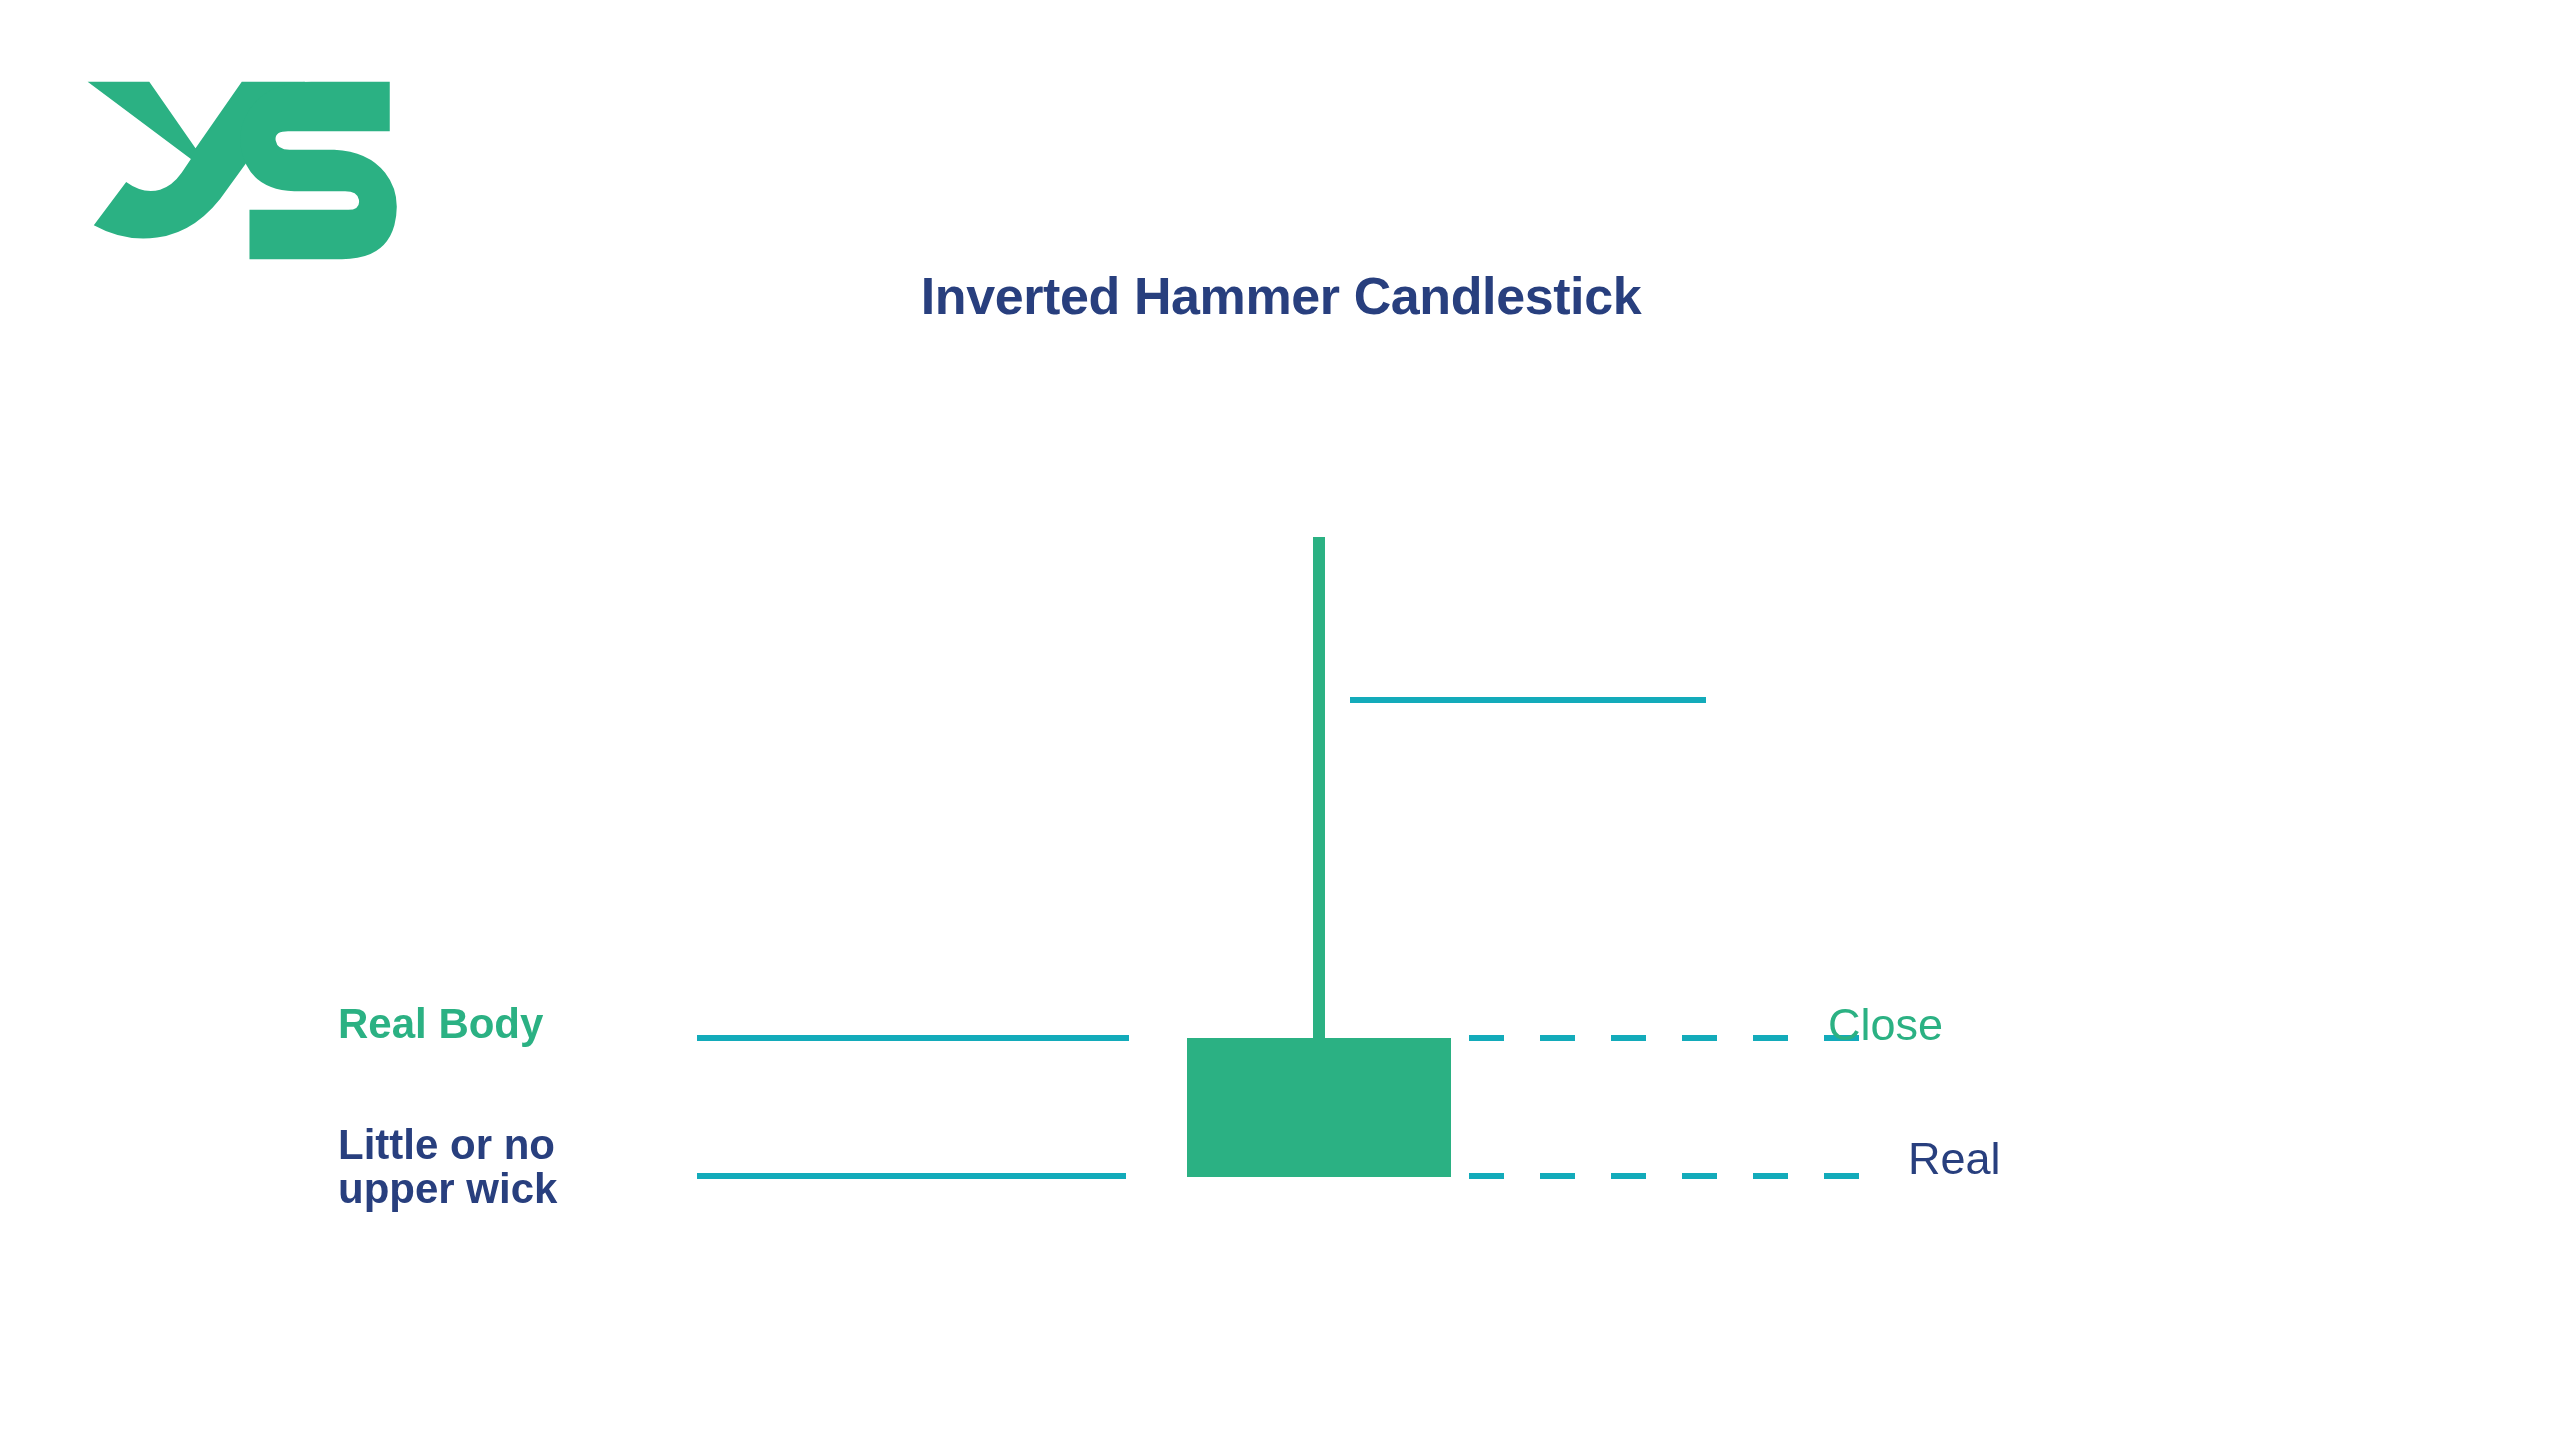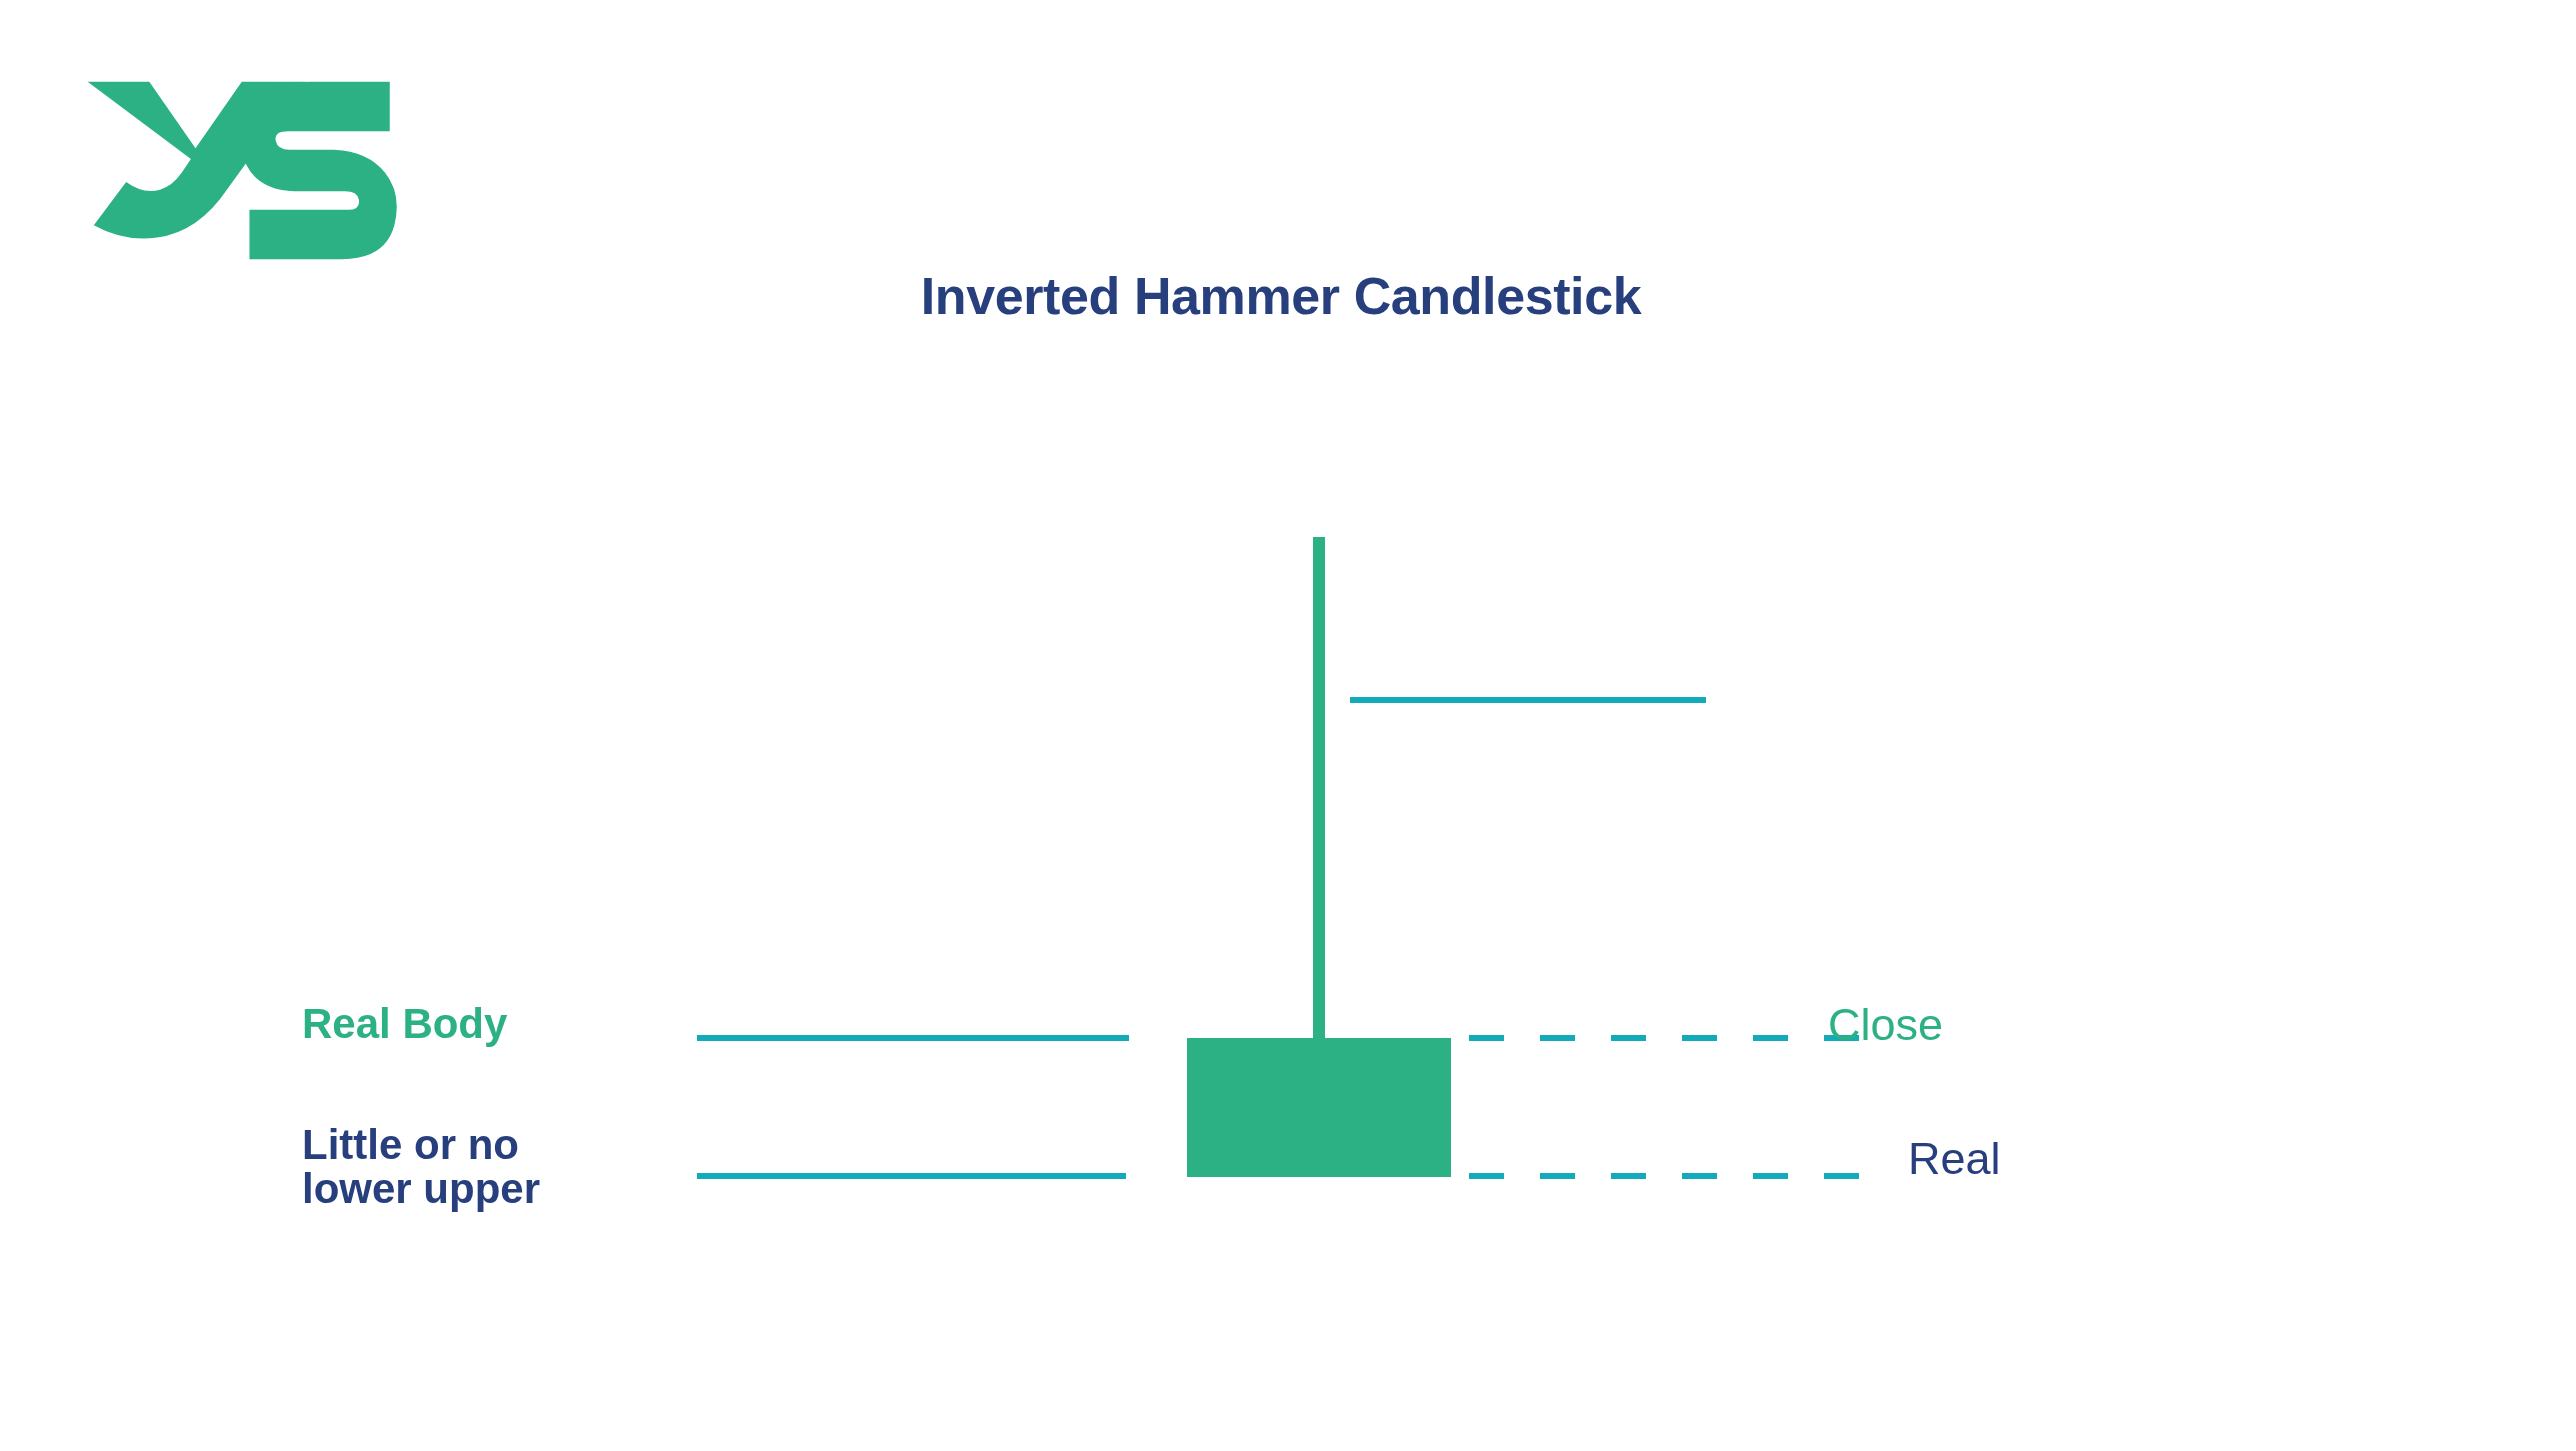--- a/index.html
+++ b/index.html
@@ -85,21 +85,21 @@
   #line-lower-wick    { left: 697px;  top: 1173px; width: 429px; }
   #line-close         { left: 1469px; top: 1035px; width: 410px; }
   #line-open          { left: 1469px; top: 1173px; width: 410px; }
 
   
   .label {
     position: absolute;
     line-height: 1.04;
     white-space: pre-line;
   }
-  .label-bold   { font-weight: bold; }
+  .label-bold   { font-weight: bold; margin-left: 36px; }
   .label-reg    { font-weight: normal; }
   .c-green      { color: #2bb183; }
   .c-navy       { color: #283f7e; }
 
   #label-real-body {
     left: 302px;
     top: 1002px;
     font-size: 42px;
   }
   #label-lower-wick {
@@ -151,21 +151,21 @@
 
   <div id="line-extended-wick" class="leader-solid"></div>
   <div id="line-real-body" class="leader-solid"></div>
   <div id="line-lower-wick" class="leader-solid"></div>
   <div id="line-close" class="leader-dashed"></div>
   <div id="line-open" class="leader-dashed"></div>
 
   <div id="label-real-body" class="label label-bold c-green">Real Body</div>
 
   <div id="label-lower-wick" class="label label-bold c-navy">Little or no
-lower upper</div>
+upper wick</div>
 
 
   <div id="label-close" class="label label-reg c-green">Close</div>
 
   <div id="label-open" class="label label-reg c-navy">Real</div>
 
 </div>
 
 
 </body></html>

